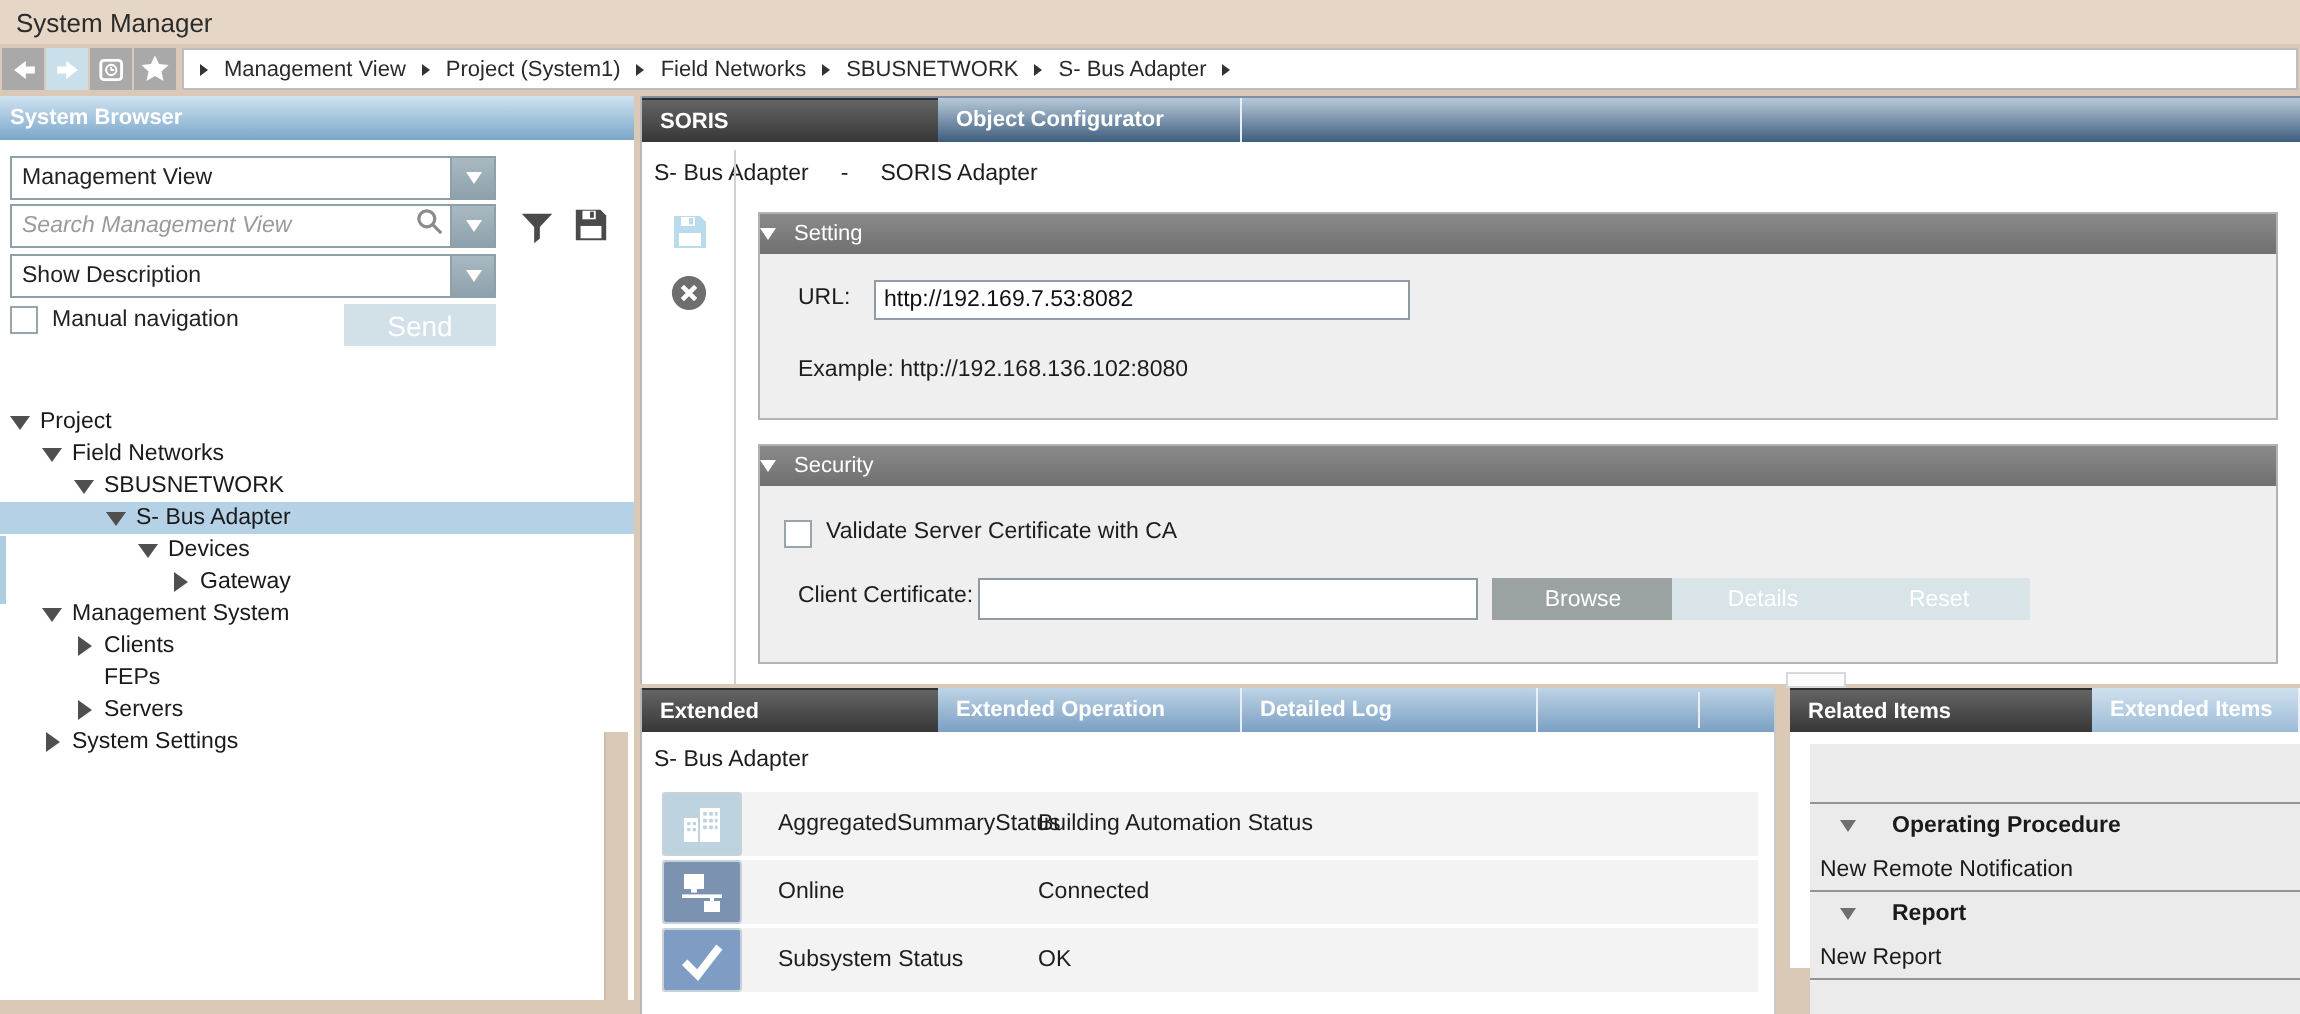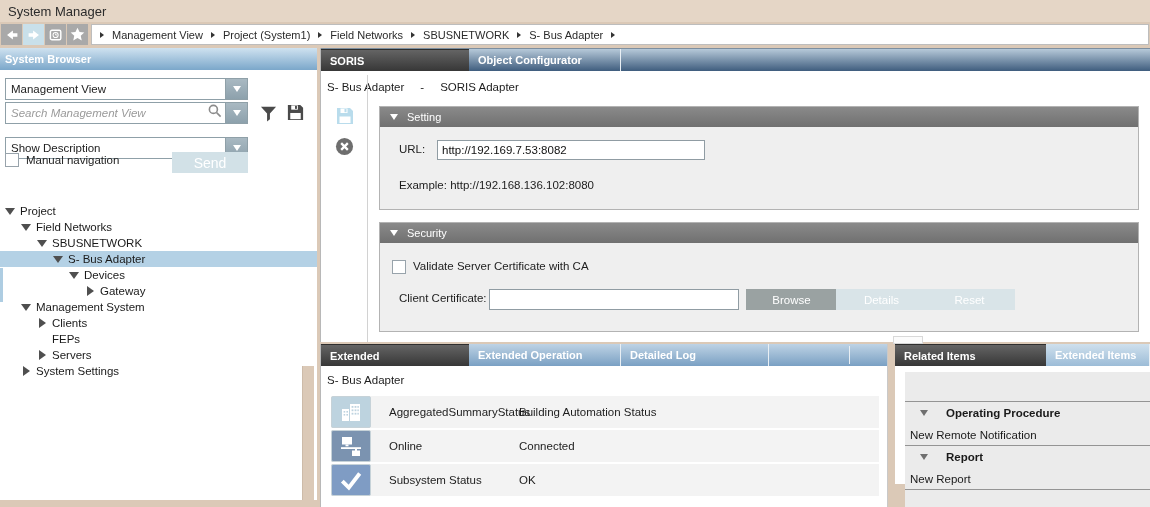--- a/index.html
+++ b/index.html
@@ -52,21 +52,21 @@
   #main-tabs { height:23px; background:linear-gradient(#b6c9d9,#3f5d7e); border-top:1px solid #7d8fa0; }
   #main-tabs .tab:nth-child(1){ width:148px; }
   #main-tabs .tab:nth-child(2){ width:152px; }
   #obj-title { position:absolute; left:6px; top:33px; display:flex; gap:16px; font-size:11.5px; color:#1d1d1d; }
   #main-iconstrip { position:absolute; left:0; top:27px; width:47px; height:267px; border-right:1px solid #d2d2d2; }
   #main-save { position:absolute; left:14px; top:31px; }
   #main-discard { position:absolute; left:14px; top:62px; }
   .section { position:absolute; left:58px; width:760px; background:#efefef; border:1px solid #b3b3b3; }
   #setting-box { top:58px; height:104px; }
   #security-box { top:174px; height:110px; }
-  .sec-header { height:20px; background:linear-gradient(#8a8a8a,#707070); display:flex; align-items:center; gap:9px; padding-left:10px; }
+  .sec-header { height:20px; background:linear-gradient(#8a8a8a,#707070); display:flex; align-items:center; gap:9px; }
   .sec-header .tri { width:0; height:0; border-left:4.5px solid transparent; border-right:4.5px solid transparent; border-top:6px solid #fff; }
   .sec-header .st { color:#fff; font-size:11px; }
   .flabel { position:absolute; font-size:11.5px; color:#1d1d1d; }
   .tinput { position:absolute; border:1px solid #909ca3; background:#fff; font-size:11.5px; color:#111; padding:0 4px; font-family:"Liberation Sans",sans-serif; outline:none; }
   #url-input { left:57px; top:33px; width:268px; height:20px; }
   #cc-input { left:109px; top:66px; width:250px; height:21px; }
   .btn { position:absolute; top:66px; width:91px; height:21px; font-size:11.5px; color:#fff; display:flex; align-items:center; justify-content:center; }
   #browse-btn { left:366px; background:#9aa2a2; }
   #details-btn { left:456px; background:#d9e4e8; }
   #reset-btn { left:544px; background:#d9e4e8; }
@@ -180,21 +180,21 @@
     </div>
     <div class="sb-icon" style="left:286px; top:55px">
       <svg width="19" height="19" viewBox="0 0 20 20">
           <path d="M2 2 h13 l3 3 v13 H2 Z" fill="#4a4a4a"></path>
           <rect x="5.5" y="2.5" width="7" height="4.5" fill="#fff"></rect>
           <rect x="9.5" y="3" width="2" height="3.2" fill="#4a4a4a"></rect>
           <rect x="4.5" y="10.5" width="11" height="6.5" fill="#fff"></rect>
         </svg>
     </div>
 
-    <div class="combo" style="top:89px">
+    <div class="combo" style="top:79px">
       <span class="val">Show Description</span>
       <span class="combo-btn">
           <span class="dd-arrow"></span>
         </span>
     </div>
 
     <div id="sb-checkrow">
       <span class="checkbox"></span>
       <label>Manual navigation</label>
     </div>

